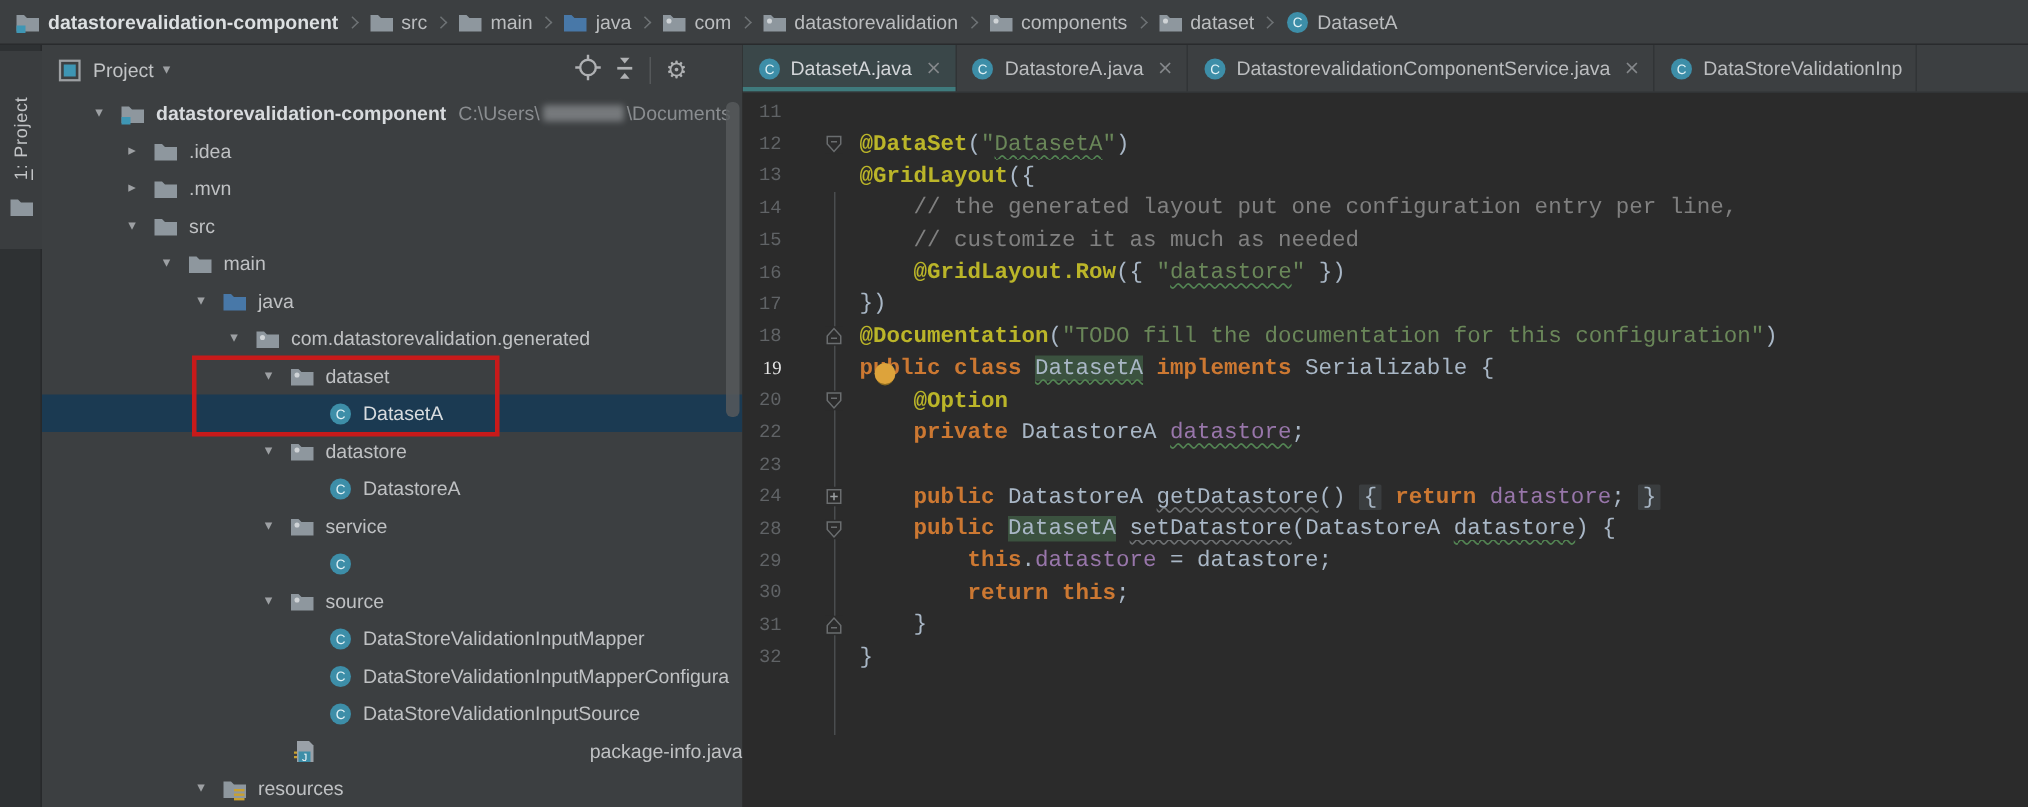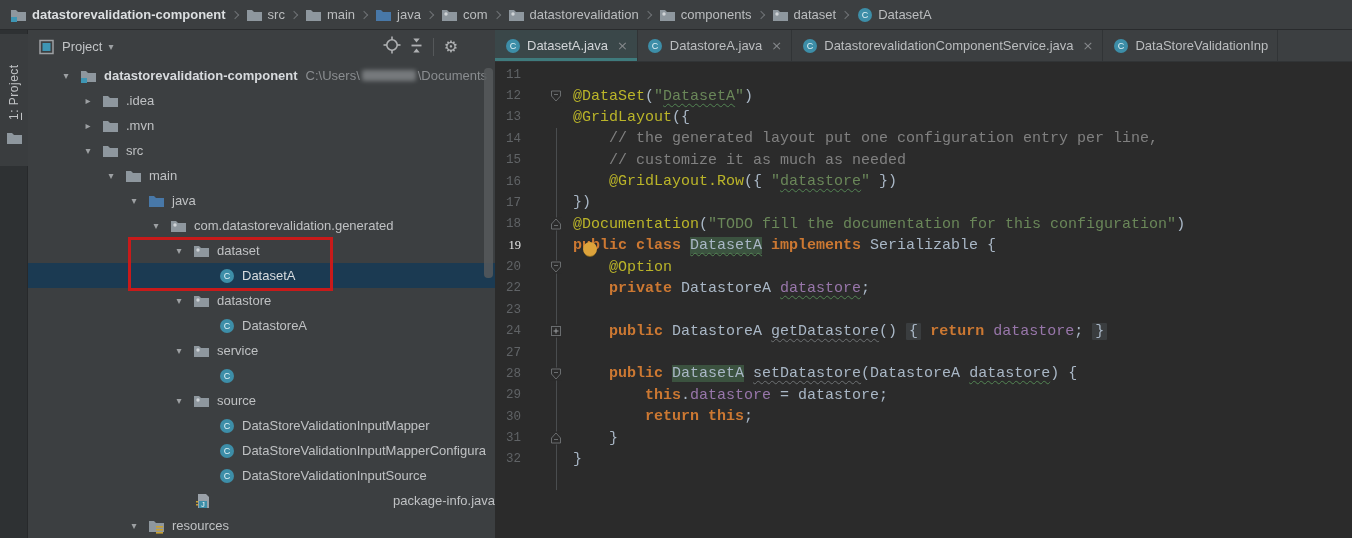--- a/index.html
+++ b/index.html
@@ -71,21 +71,21 @@
   .line-num{width:26px;text-align:right;color:#606366;font-size:12.5px;flex:none;
     font-family:"Liberation Mono",monospace;}
   .line-num.current{color:#e5e5e5;font-family:Liberation Serif, serif;}
   .fold-col{width:52px;height:100%;position:relative;flex:none;}
   .fold-col svg{position:absolute;left:29px;top:50%;transform:translateY(-50%);}
   .code-text{white-space:pre;}
   .fold-line{position:absolute;left:61px;top:66px;width:1px;height:362px;background:#4A4D4F;z-index:0;}
   .fold-col{z-index:1;}
   .tk-def{color:#A9B7C6;}
   .tk-kw{color:#CC7832;font-weight:bold;}
-  .tk-ann{color:#BBB529;font-weight:normal;}
+  .tk-ann{color:#BBB529;font-weight:bold;}
   .tk-str{color:#6A8759;}
   .tk-cmt{color:#808080;}
   .tk-fld{color:#9876AA;}
   .wavy{text-decoration-line:underline;text-decoration-style:wavy;text-decoration-color:#538553;
     text-decoration-thickness:1px;text-underline-offset:3px;}
   .wavyg{text-decoration-line:underline;text-decoration-style:wavy;text-decoration-color:#6E7173;
     text-decoration-thickness:1px;text-underline-offset:3px;}
   .hlid{background:#3B523F;}
   .foldbox{background:#3A3D3F;padding:0 3px;border-radius:1px;}
   .bulb{position:absolute;left:88px;top:180px;width:14px;height:14px;border-radius:50%;
@@ -485,21 +485,20 @@
             <path d="M1.5 1.5h9v5L6 11.5 1.5 6.5z" fill="#2B2B2B" stroke="#6A6D6F"></path>
             <line x1="4" y1="5" x2="8" y2="5" stroke="#6A6D6F"></line>
           </svg></span><span class="code-text"><span class="tk-def">    </span><span class="tk-ann">@Option</span></span></div>
       <div class="code-line"><span class="line-num">22</span><span class="fold-col"></span><span class="code-text"><span class="tk-def">    </span><span class="tk-kw">private</span><span class="tk-def"> DatastoreA </span><span class="tk-fld wavy">datastore</span><span class="tk-def">;</span></span></div>
       <div class="code-line"><span class="line-num">23</span><span class="fold-col"></span><span class="code-text"></span></div>
       <div class="code-line"><span class="line-num">24</span><span class="fold-col"><svg width="12" height="13" viewBox="0 0 12 13" style="background:#2B2B2B">
             <rect x="1.5" y="2" width="9" height="9" fill="#2B2B2B" stroke="#6A6D6F"></rect>
             <line x1="3.5" y1="6.5" x2="8.5" y2="6.5" stroke="#9DA0A3"></line>
             <line x1="6" y1="4" x2="6" y2="9" stroke="#9DA0A3"></line>
           </svg></span><span class="code-text"><span class="tk-def">    </span><span class="tk-kw">public</span><span class="tk-def"> DatastoreA </span><span class="tk-def wavyg">getDatastore</span><span class="tk-def">() </span><span class="tk-def foldbox">{</span><span class="tk-def"> </span><span class="tk-kw">return</span><span class="tk-def"> </span><span class="tk-fld">datastore</span><span class="tk-def">; </span><span class="tk-def foldbox">}</span></span></div>
-      <div class="code-line"><span class="line-num">27</span><span class="fold-col"></span><span class="code-text"></span></div>
       <div class="code-line"><span class="line-num">28</span><span class="fold-col"><svg width="12" height="13" viewBox="0 0 12 13" style="background:#2B2B2B">
             <path d="M1.5 1.5h9v5L6 11.5 1.5 6.5z" fill="#2B2B2B" stroke="#6A6D6F"></path>
             <line x1="4" y1="5" x2="8" y2="5" stroke="#6A6D6F"></line>
           </svg></span><span class="code-text"><span class="tk-def">    </span><span class="tk-kw">public</span><span class="tk-def"> </span><span class="tk-def hlid">DatasetA</span><span class="tk-def"> </span><span class="tk-def wavyg">setDatastore</span><span class="tk-def">(DatastoreA </span><span class="tk-def wavy">datastore</span><span class="tk-def">) {</span></span></div>
       <div class="code-line"><span class="line-num">29</span><span class="fold-col"></span><span class="code-text"><span class="tk-def">        </span><span class="tk-kw">this</span><span class="tk-def">.</span><span class="tk-fld">datastore</span><span class="tk-def"> = datastore;</span></span></div>
       <div class="code-line"><span class="line-num">30</span><span class="fold-col"></span><span class="code-text"><span class="tk-def">        </span><span class="tk-kw">return this</span><span class="tk-def">;</span></span></div>
       <div class="code-line"><span class="line-num">31</span><span class="fold-col"><svg width="12" height="13" viewBox="0 0 12 13" style="background:#2B2B2B">
             <path d="M1.5 11.5h9v-5L6 1.5 1.5 6.5z" fill="#2B2B2B" stroke="#6A6D6F"></path>
             <line x1="4" y1="8" x2="8" y2="8" stroke="#6A6D6F"></line>
           </svg></span><span class="code-text"><span class="tk-def">    }</span></span></div>

